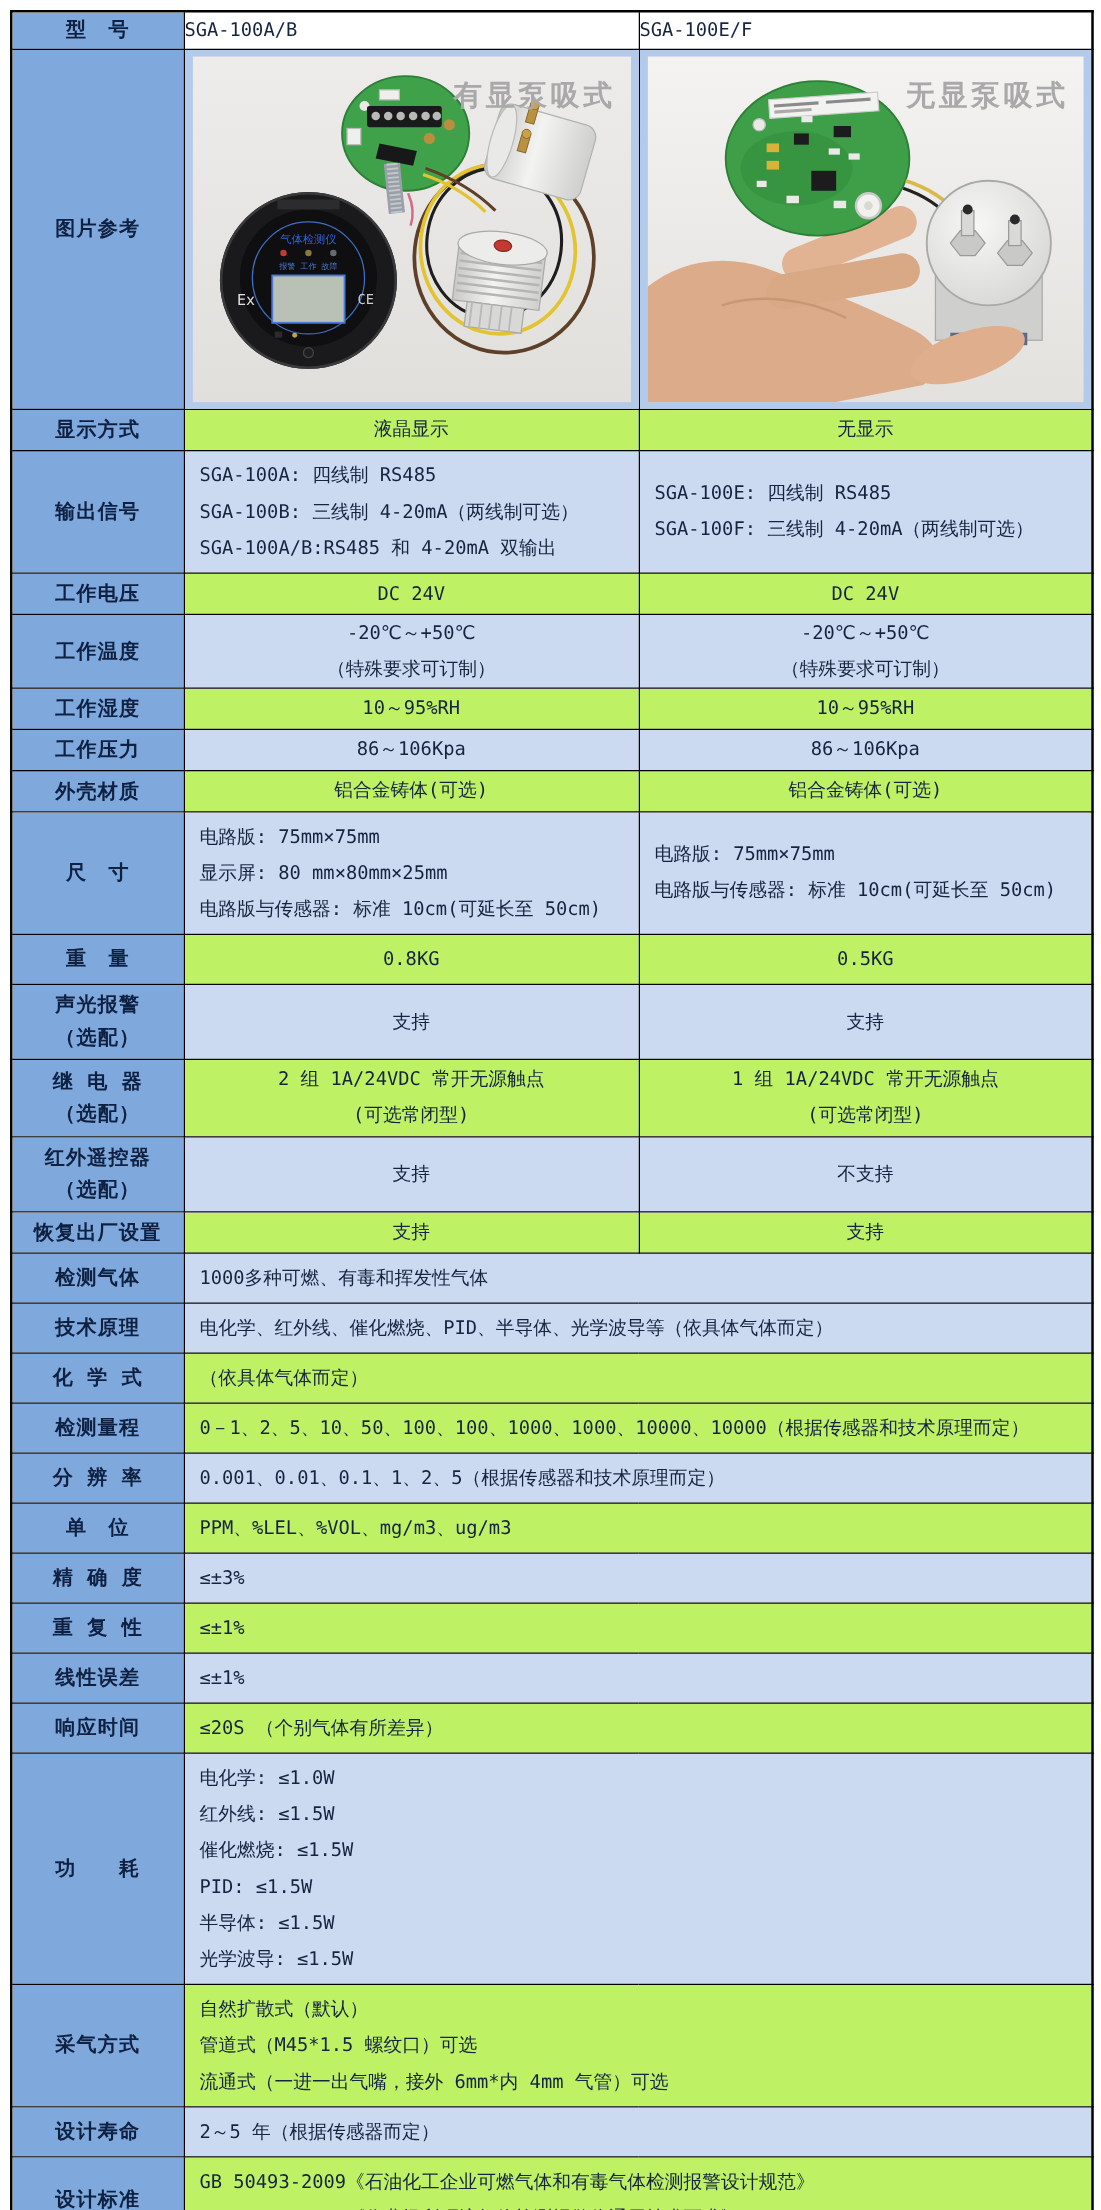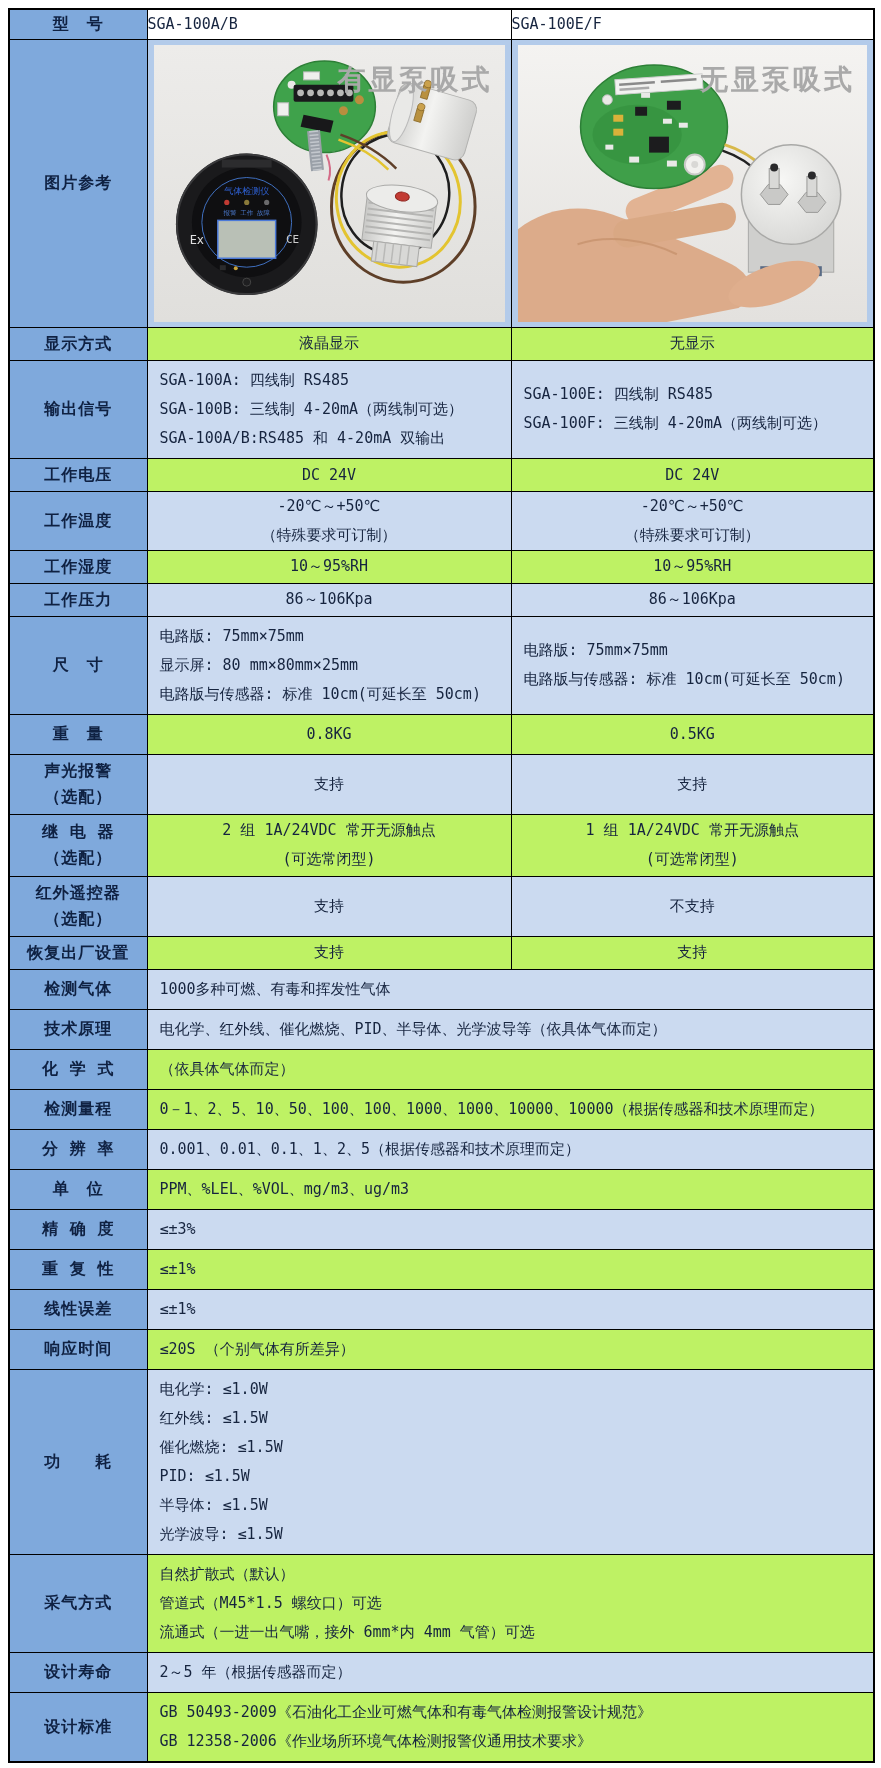--- a/index.html
+++ b/index.html
@@ -11,21 +11,21 @@
   th,td{border:1px solid #000;padding:0;vertical-align:middle;font-size:15px;font-weight:normal;overflow:hidden;}
   th.lbl{background:#7fa9dc;font-weight:bold;text-align:center;font-size:16px;letter-spacing:1px;white-space:pre-line;line-height:26px;color:#0f2142;}
   td.v{text-align:center;}
   td.dark{background:#bef264;}
   td.light{background:#cbdaf0;}
   td.ml{text-align:left;padding:5px 12px;white-space:pre-line;line-height:29px;}
   td.mc{white-space:pre-line;line-height:29px;margin-left:36px;}
   td.photo-cell{background:#b3cbea;position:relative;}
   .photo{position:absolute;top:5px;bottom:5px;left:6px;right:6px;overflow:hidden;}
   .photo svg{display:block;width:100%;height:100%;}
-  .watermark{position:absolute;top:16px;right:12px;font-size:28px;letter-spacing:3px;color:#a9a9a9;font-weight:bold;font-family:"DejaVu Sans","Liberation Sans",sans-serif;}
+  .watermark{position:absolute;top:16px;right:12px;font-size:23px;letter-spacing:3px;color:#a9a9a9;font-weight:bold;font-family:"DejaVu Sans","Liberation Sans",sans-serif;}
   
   tr.r-hd{height:30px;margin-left:12px;} tr.r-photo{height:288px;}
   tr.r-s{height:33px;} tr.r-out{height:91px;} tr.r-2l{height:58px;border-radius:17px;}
   tr.r-dim{height:89px;} tr.r-w{height:40px;} tr.r-opt{height:60px;}
   tr.r-rel{height:62px;} tr.r-pwr{height:160px;} tr.r-smp{height:90px;}
   tr.r-std{height:58px;}
 </style>
 </head>
 <body>
 
@@ -248,20 +248,25 @@
     <td class="v dark">10～95%RH</td>
     <td class="v dark">10～95%RH</td>
   </tr>
 
   <tr class="r-s">
     <th class="lbl">工作压力</th>
     <td class="v light">86～106Kpa</td>
     <td class="v light">86～106Kpa</td>
   </tr>
 
+  <tr class="r-s">
+    <th class="lbl">外壳材质</th>
+    <td class="v dark">铝合金铸体(可选)</td>
+    <td class="v dark">铝合金铸体(可选)</td>
+  </tr>
 
   <tr class="r-dim">
     <th class="lbl">尺　寸</th>
     <td class="ml light">电路版: 75mm×75mm
 显示屏: 80 mm×80mm×25mm
 电路版与传感器: 标准 10cm(可延长至 50cm)</td>
     <td class="ml light">电路版: 75mm×75mm
 电路版与传感器: 标准 10cm(可延长至 50cm)</td>
   </tr>
 

